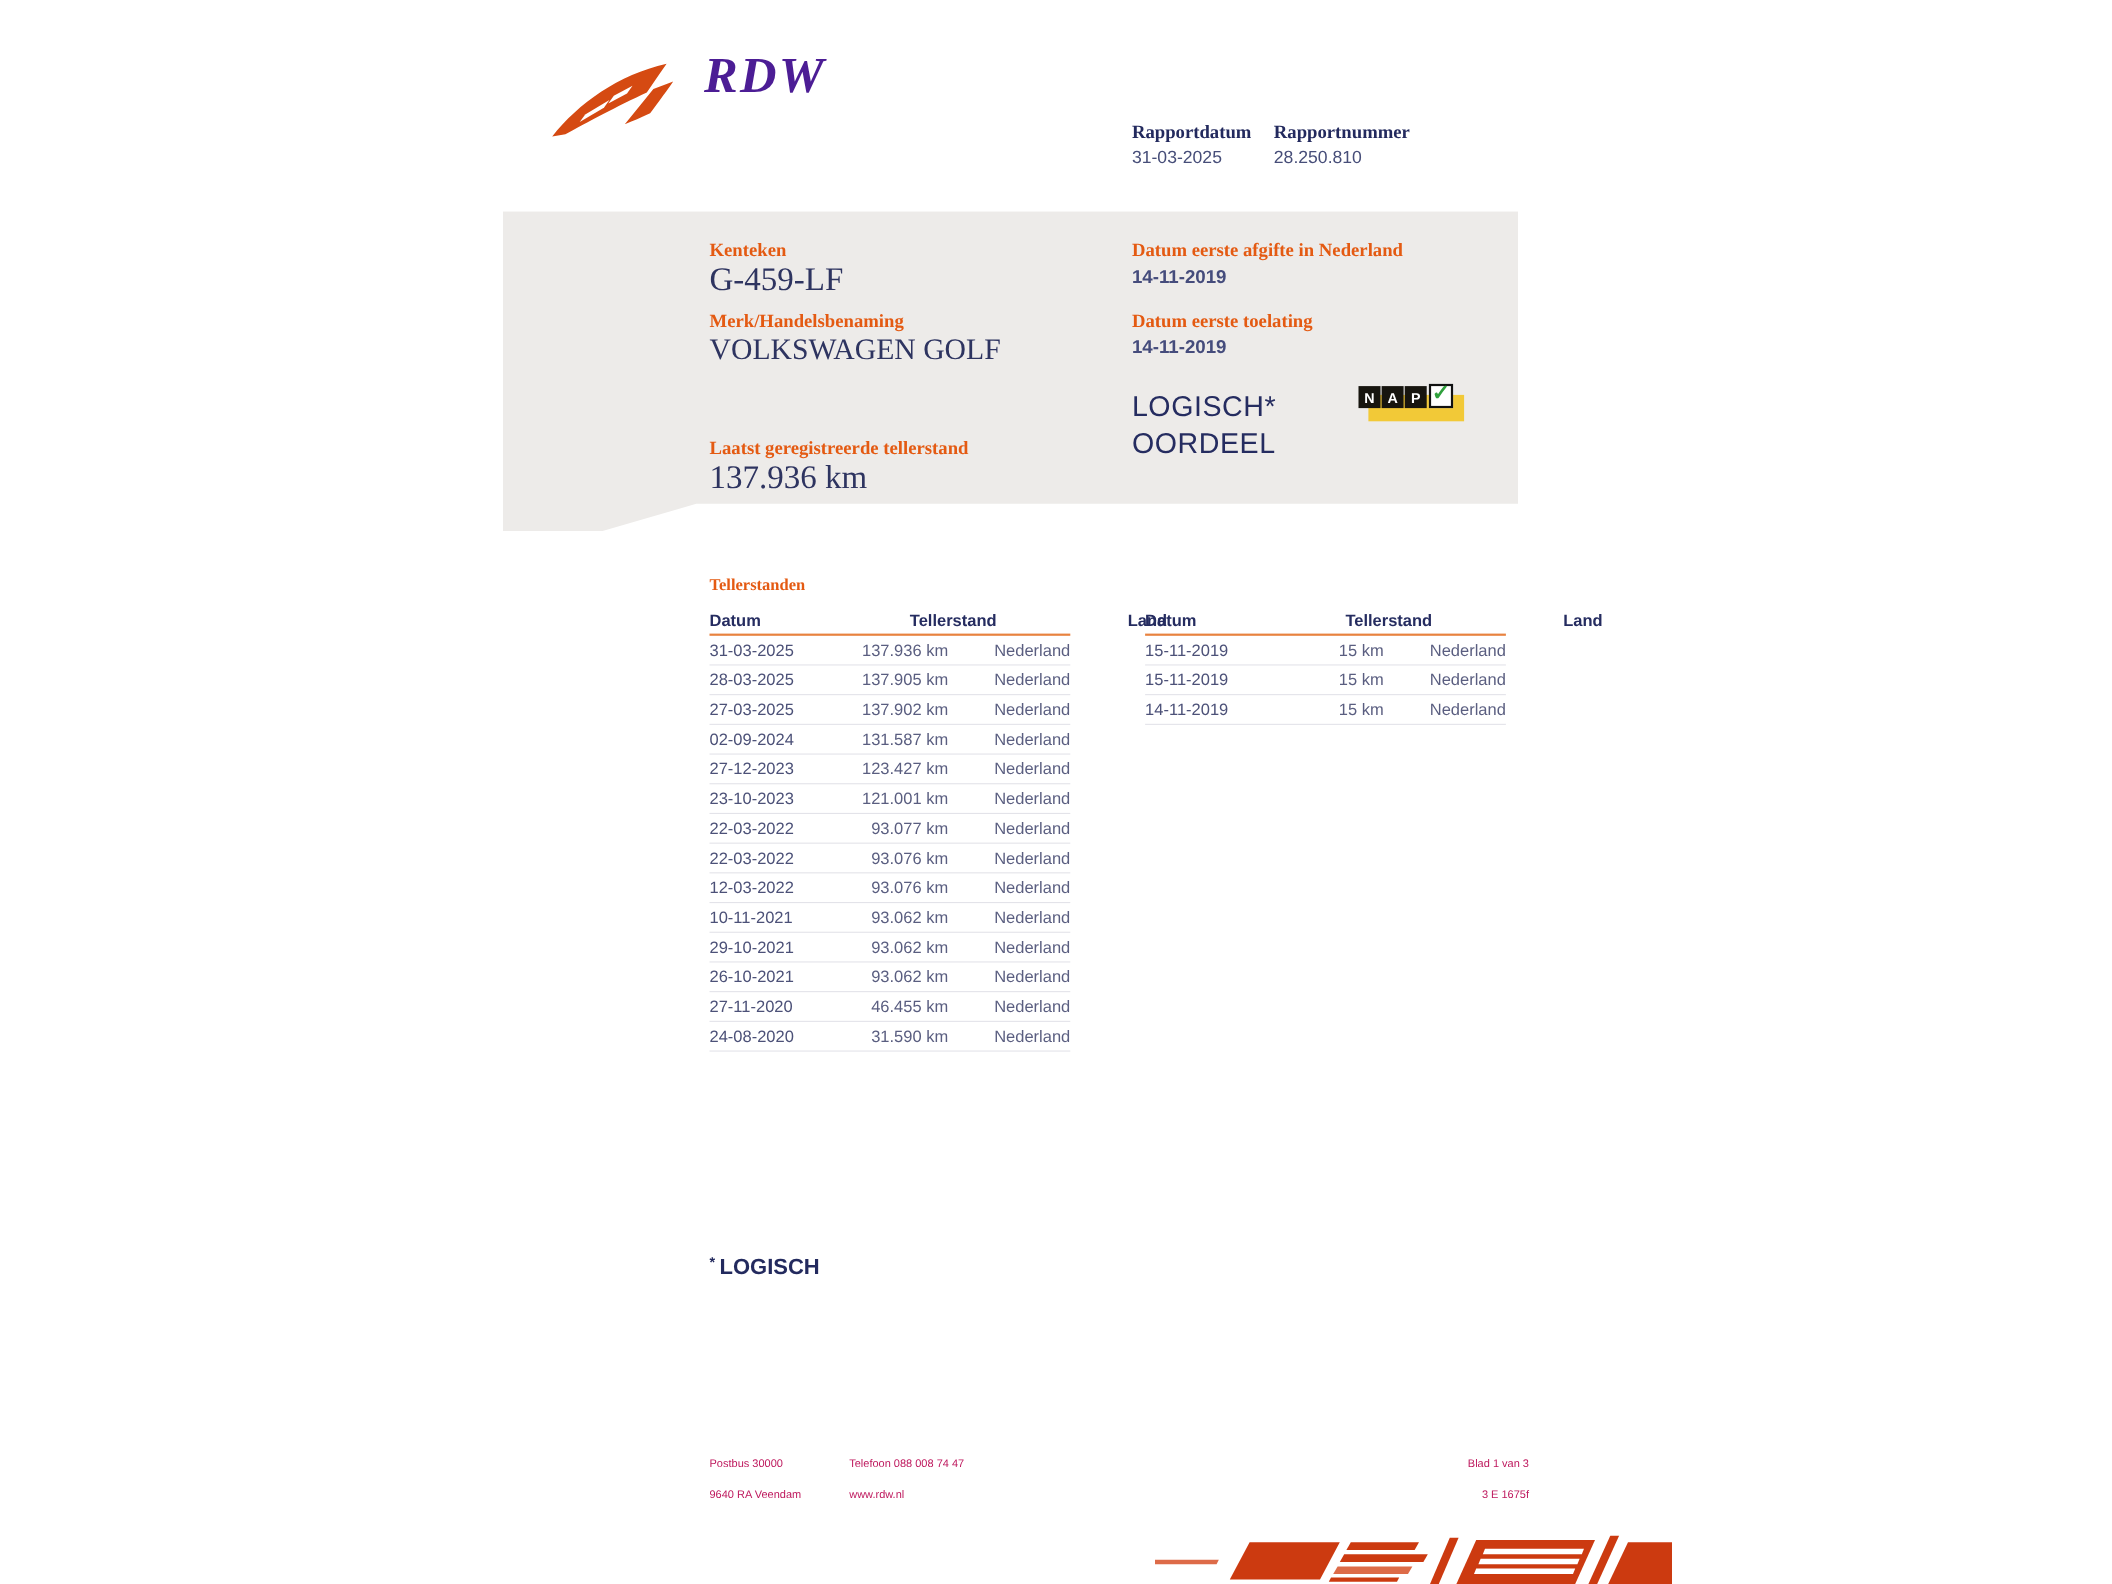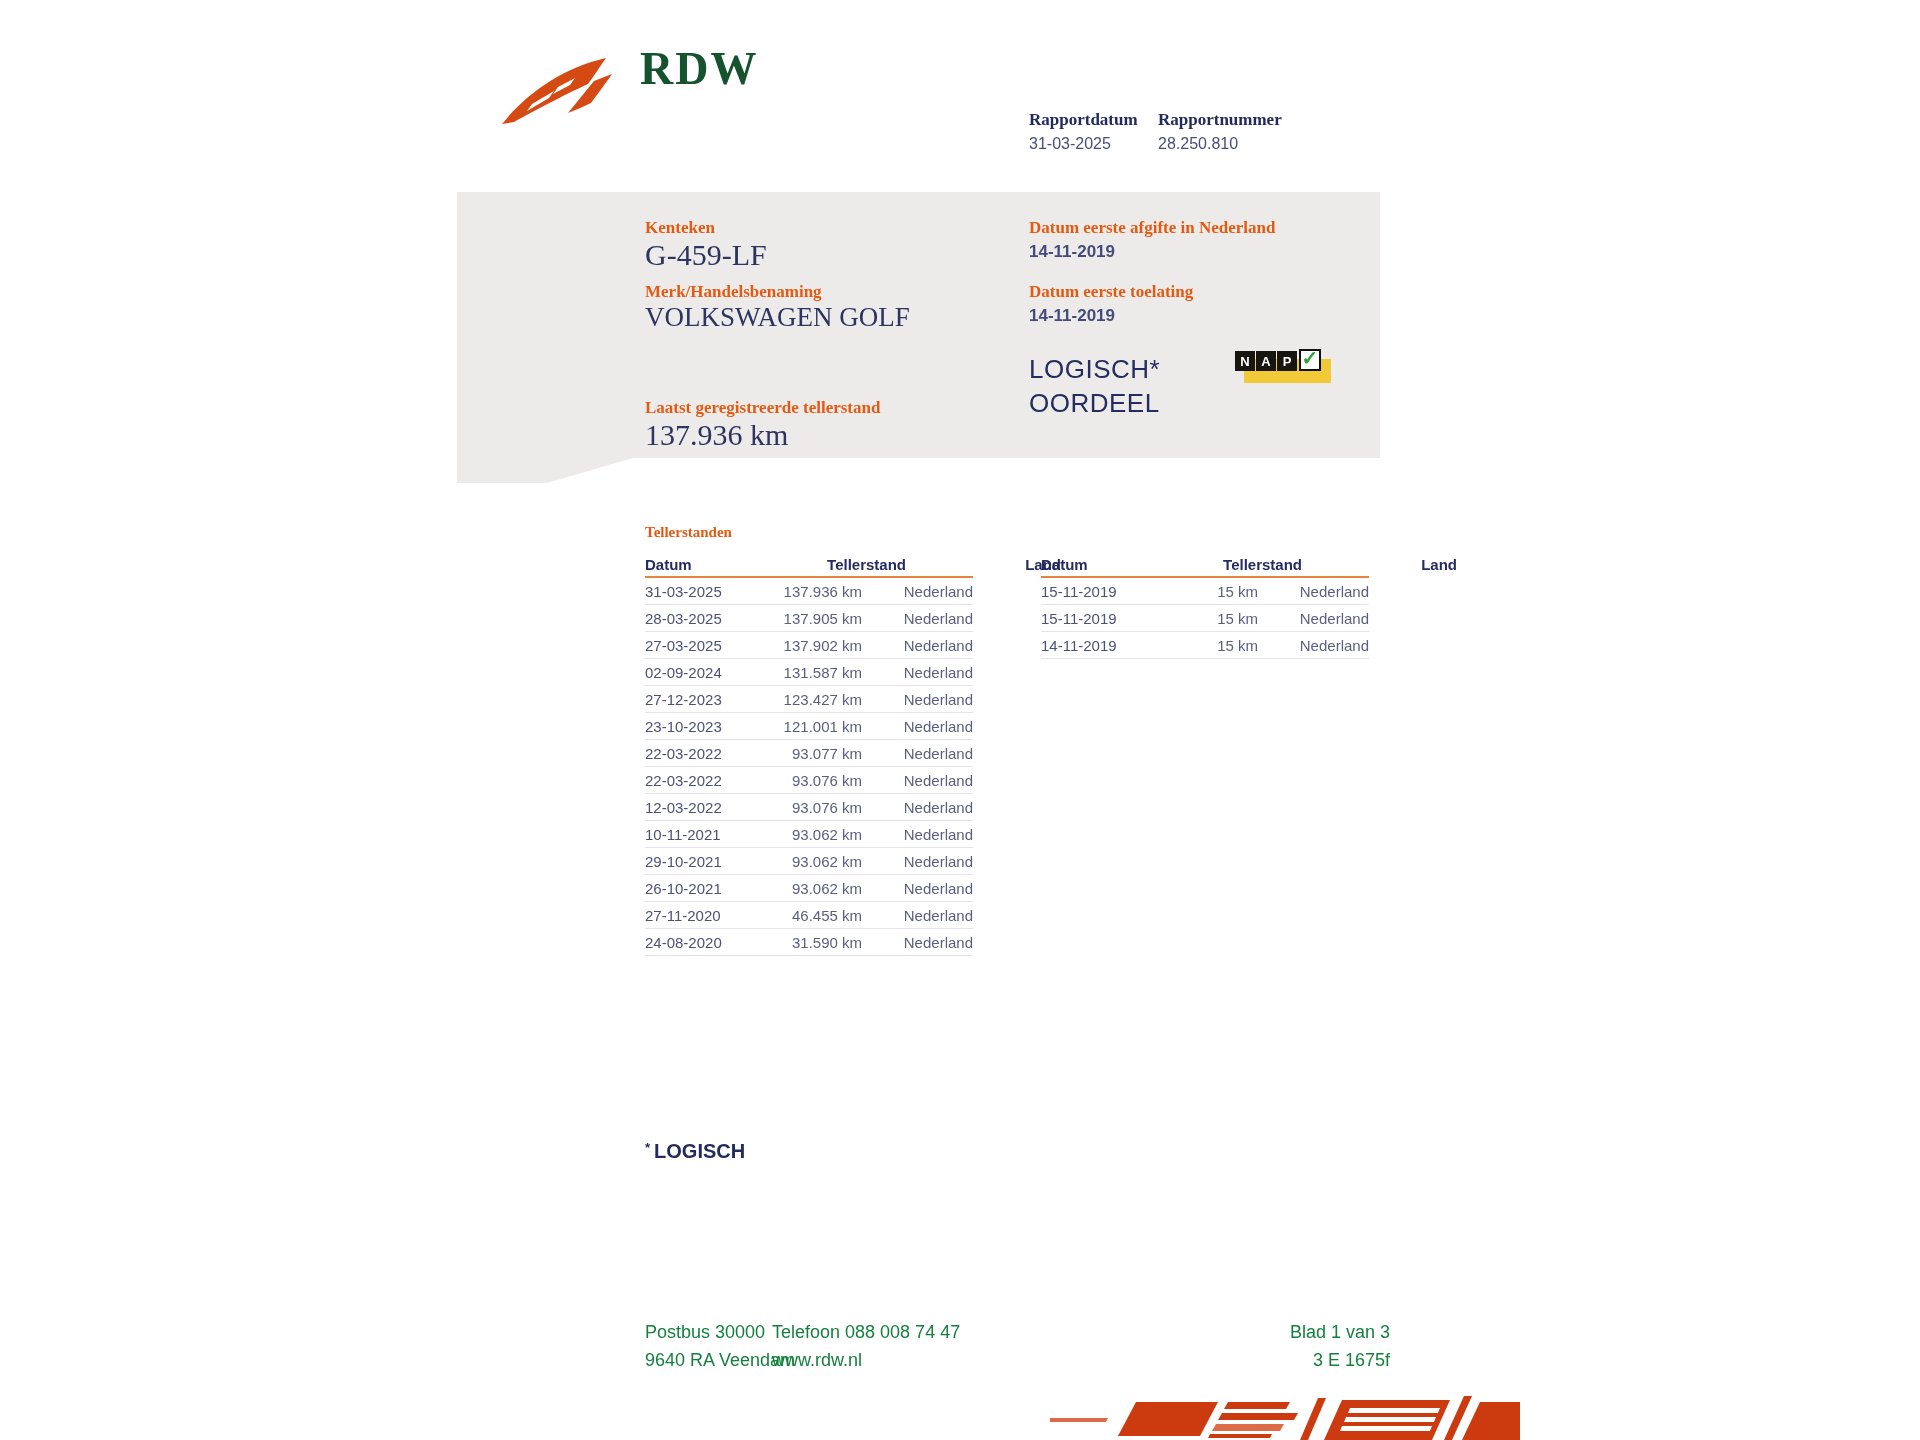--- a/index.html
+++ b/index.html
@@ -2,21 +2,21 @@
 <html><head>
 <meta charset="utf-8">
 <style>
   html,body{margin:0;padding:0;background:#ffffff;}
   .page{position:relative;width:1920px;height:1440px;background:#ffffff;overflow:hidden;
         font-family:"Liberation Sans",sans-serif;color:#2a2f5e;}
 
   
   .logo-wing{position:absolute;left:498px;top:52px;width:126px;height:80px;}
   .brand-word{position:absolute;left:640px;top:42px;font-family:"Liberation Serif",serif;
-              font-size:46px;font-weight:600;letter-spacing:2px;color:#14532d;}
+              font-size:46px;font-weight:600;letter-spacing:2px;color:#4c1d95;font-style:italic;}
   .report-title{position:absolute;left:1029px;top:48px;font-family:"Liberation Serif",serif;
                 font-size:33px;font-weight:700;color:#ed6b2f;}
   .meta-label{position:absolute;top:110px;font-family:"Liberation Serif",serif;
               font-size:17px;font-weight:700;color:#232a5e;}
   .meta-value{position:absolute;top:135px;font-size:16px;color:#474e79;}
   .mx1{left:1029px;} .mx2{left:1158px;}
 
   
   .summary-box{position:absolute;left:457px;top:192px;width:923px;height:291px;background:#edebe9;
     clip-path:polygon(0 0,923px 0,923px 266px,176px 266px,90px 291px,0 291px);}
@@ -49,21 +49,21 @@
   .cell-t,.cell-l{text-align:right;}
   .tr-head .cell-d{color:#252c60;} .tr-head .cell-t,.tr-head .cell-l{color:#252c60;}
 
   
   .footnote-title{position:absolute;left:645px;top:1140px;font-size:20px;font-weight:700;color:#232a5e;}
   .footnote-title .ast{font-size:13px;vertical-align:6px;margin-right:4px;}
   .footnote-text{position:absolute;left:645px;top:1172px;width:745px;font-size:15.5px;
                  line-height:29px;color:#e87c52;}
 
   
-  .foot{position:absolute;font-size:18px;color:#15803d;line-height:28px;}
+  .foot{position:absolute;font-size:10px;color:#be185d;line-height:28px;}
   .f1{left:645px;top:1318px;} .f2{left:772px;top:1318px;}
   .f3{left:1100px;top:1318px;width:290px;text-align:right;}
 
   
   .speed-deco{position:absolute;left:1050px;top:1396px;width:470px;height:44px;}
 </style>
 </head>
 <body>
 
 <div class="page">

